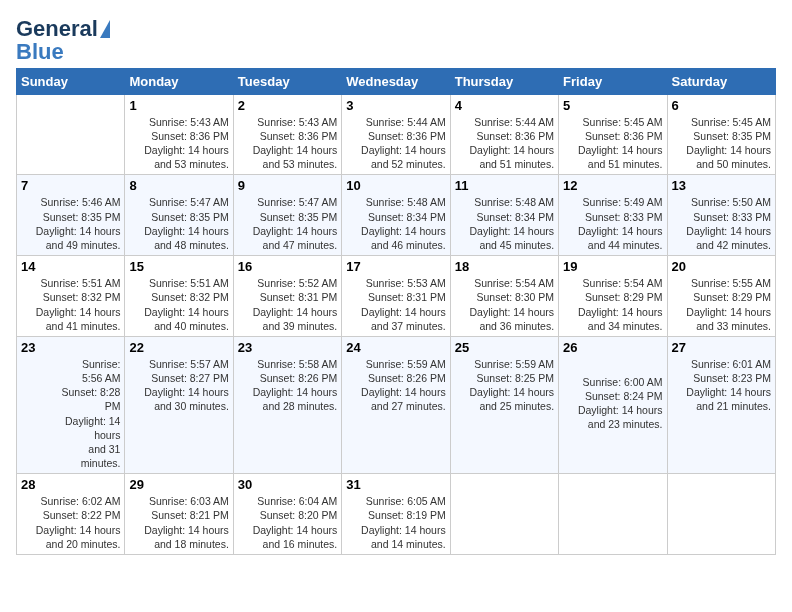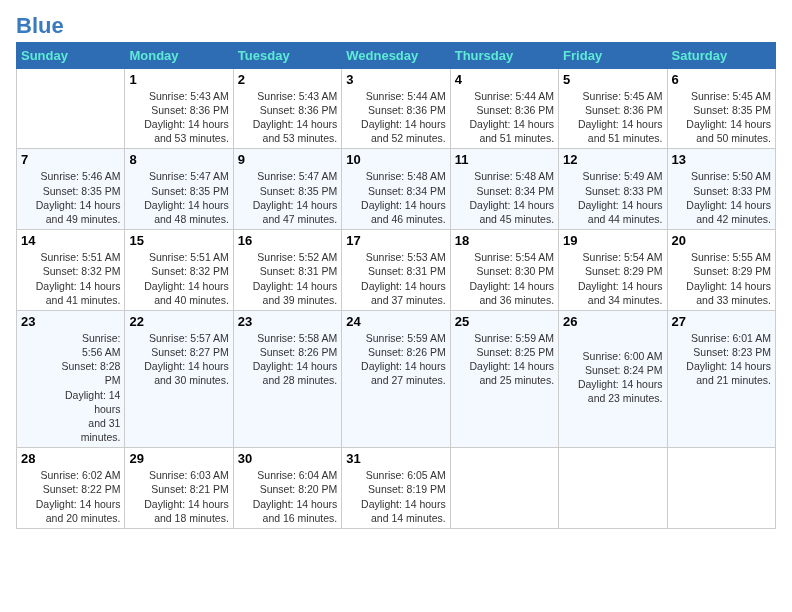--- a/index.html
+++ b/index.html
@@ -47,21 +47,21 @@
       color: #333;
       margin-top: 2px;
     }
     table {
       width: 100%;
       border-collapse: collapse;
       font-size: 11px;
     }
     thead th {
       background-color: #2e6db4;
-      color: #5eead4;
+      color: #ffffff;
       padding: 5px 4px;
       text-align: left;
       font-size: 13px;
       font-weight: bold;
       border: 1px solid #2e6db4;
     }
     td {
       border: 1px solid #ccc;
       vertical-align: top;
       padding: 3px 4px;
@@ -85,20 +85,24 @@
     }
     tr:nth-child(even) td { background: #f4f8ff; }
     tr:nth-child(odd) td { background: #fff; }
     thead tr th { background: #2e6db4; }
   </style>
 </head>
 <body>
 
 <div class="header">
   <div class="logo">
+    <div class="logo-row">
+      <span style="font-size:22px;font-weight:bold;color:#1a3a5c;">General</span>
+      <span class="logo-triangle"></span>
+    </div>
     <span style="font-size:22px;font-weight:bold;color:#3a7abf;line-height:0.9;">Blue</span>
   </div>
   <div class="title-block">
     <div class="month-title"></div>
     <div class="location-title"></div>
   </div>
 </div>
 
 <table>
   <thead>

